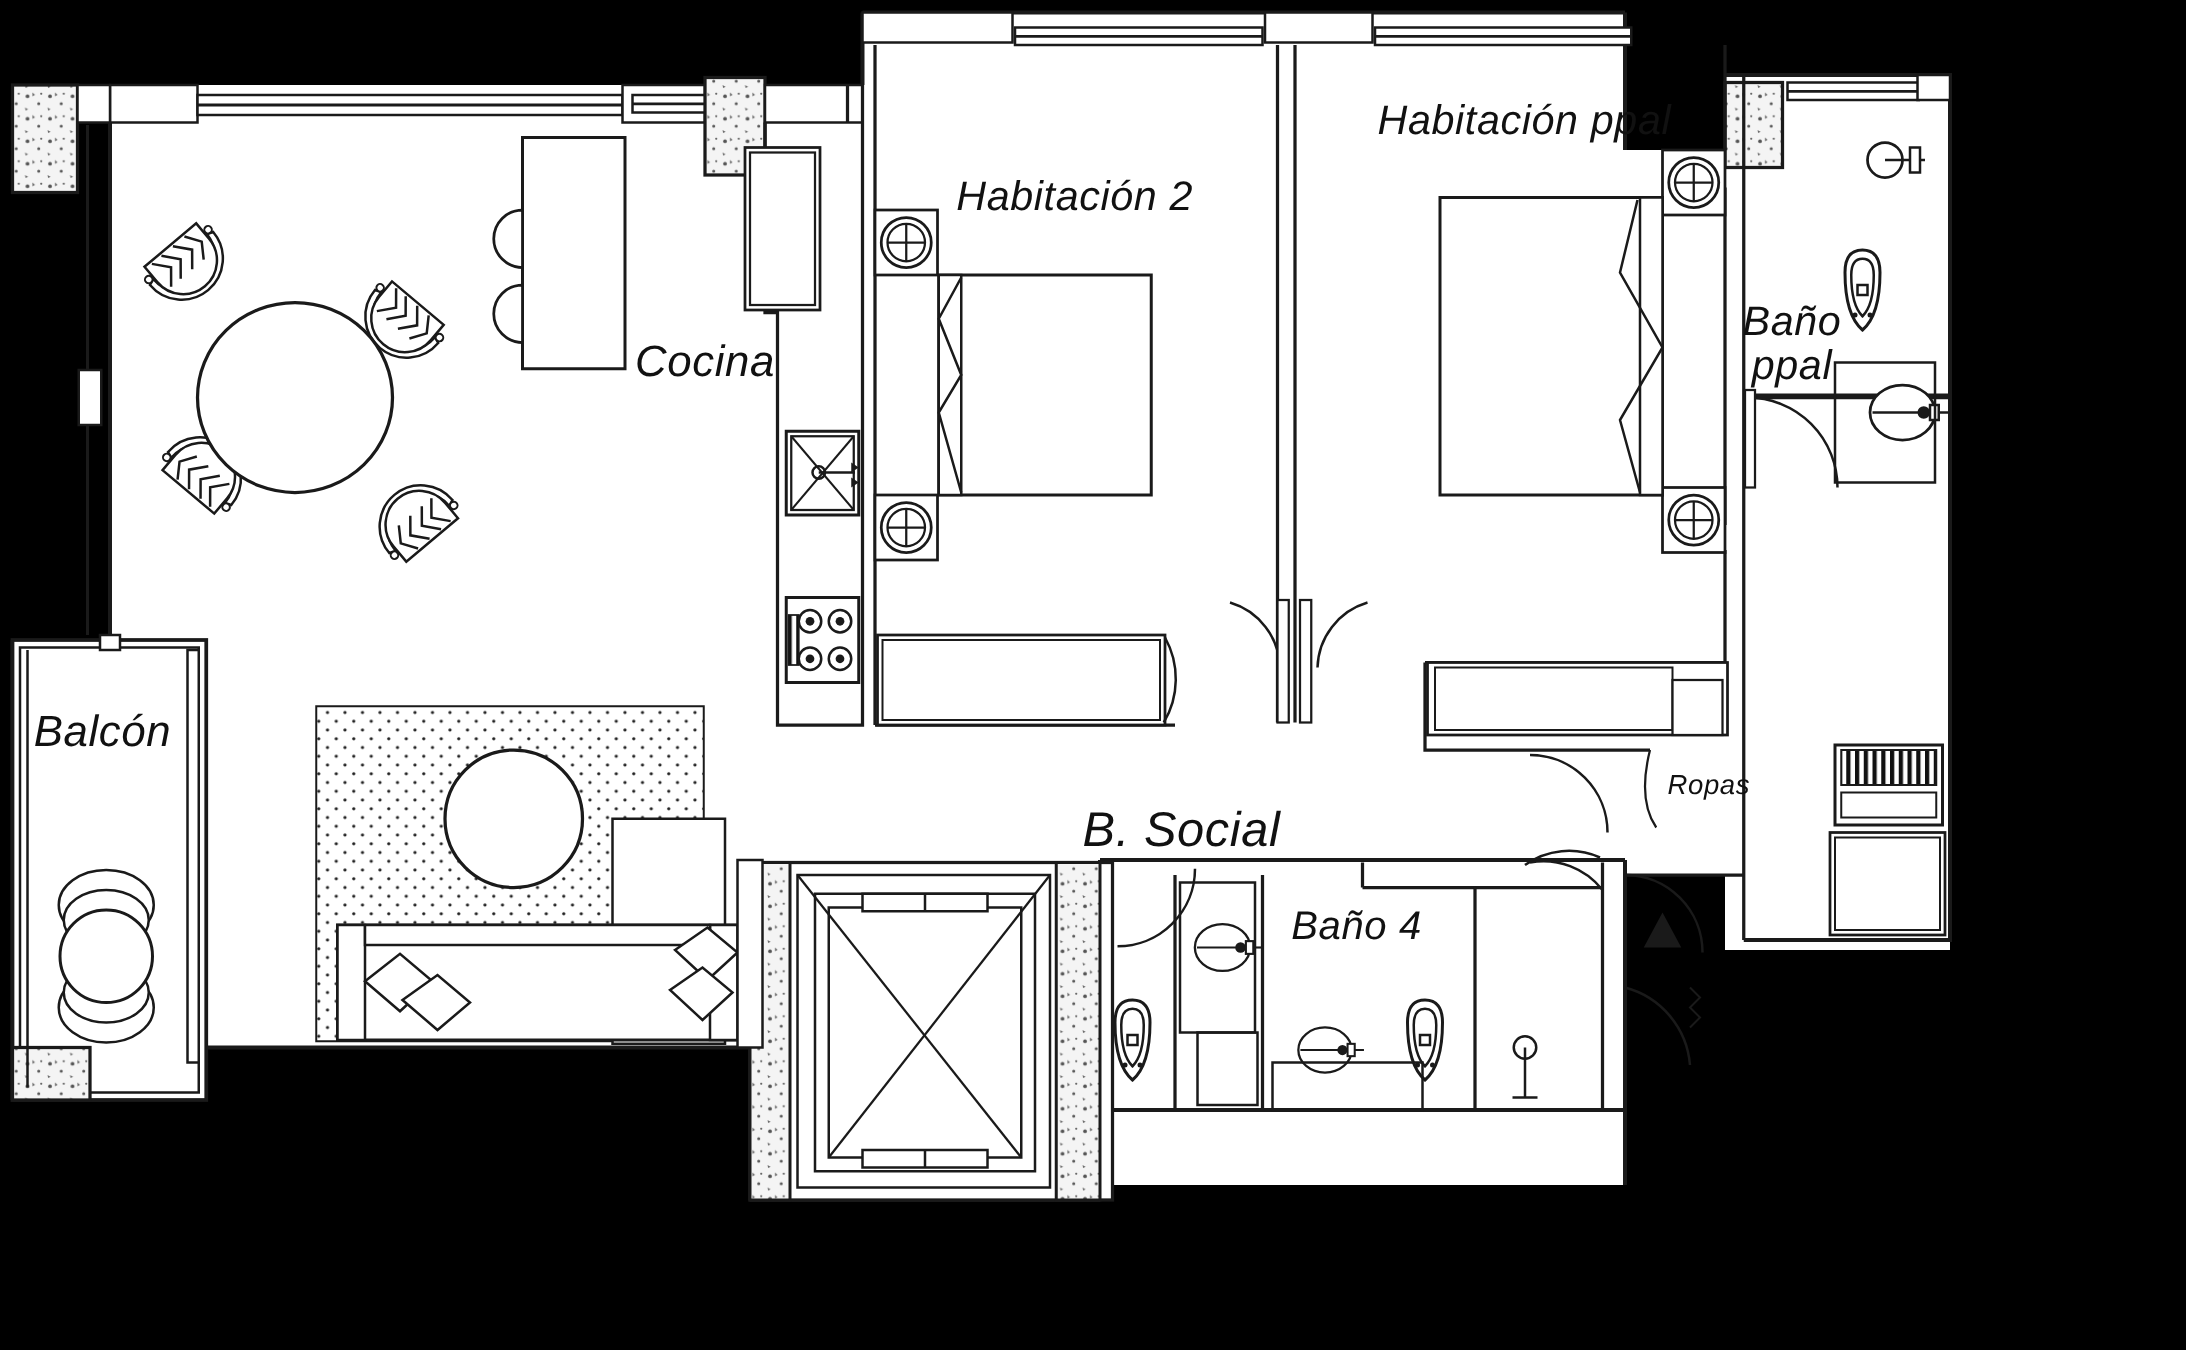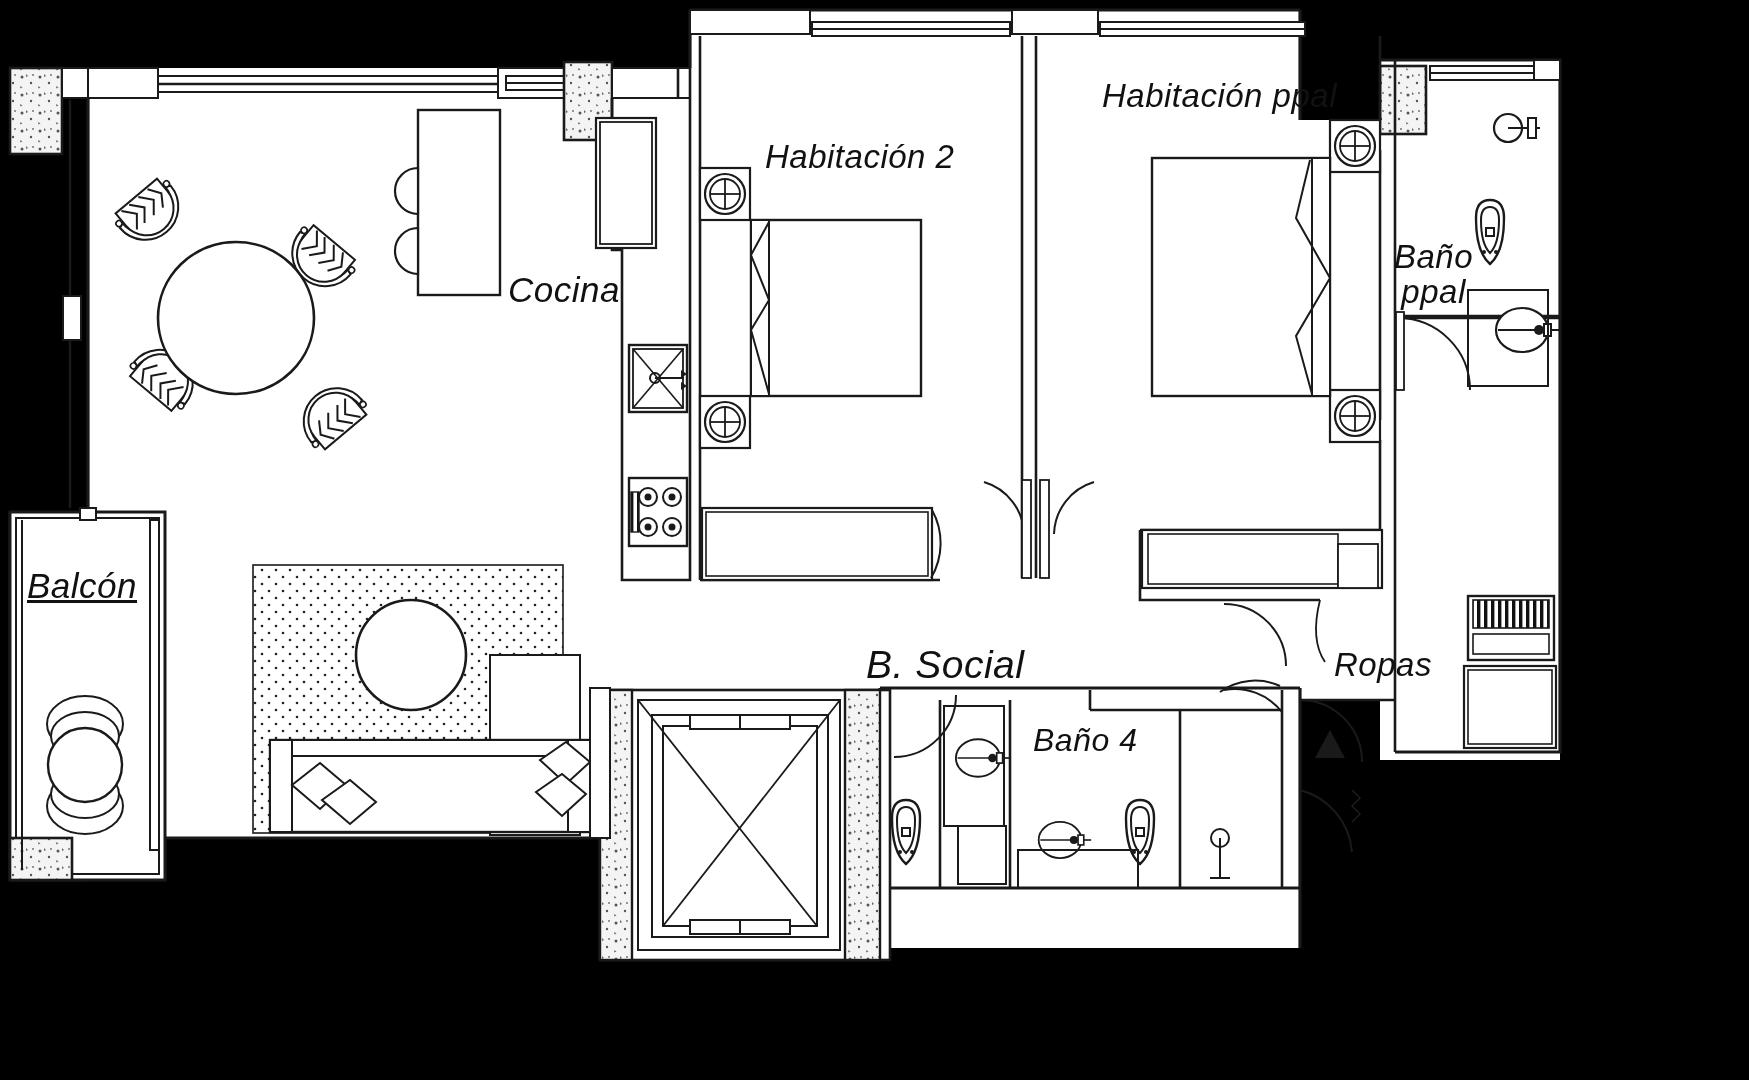--- a/index.html
+++ b/index.html
@@ -17,21 +17,21 @@
     line-height:1.05;
   }
   .l-sala{font-size:35px;}
   .l-cocina{font-size:35px;text-align:center;}
   .l-balcon{font-size:35px;}
   .l-hab2{font-size:33px;}
   .l-habppal{font-size:33px;margin-left:40px;}
   .l-banoppal{font-size:33px;text-align:center;}
   .l-bsocial{font-size:39px;}
   .l-bano2{font-size:32px;}
-  .l-ropas{font-size:33px;margin-top:32px;}
+  .l-ropas{font-size:22px;}
 </style>
 </head>
 <body>
 
 <div id="plan">
 
 <svg width="1749" height="1080" viewBox="0 0 1749 1080">
   <defs>
     <pattern id="rugdots" width="14" height="14" patternUnits="userSpaceOnUse">
       <rect width="14" height="14" fill="#ffffff"></rect>
@@ -387,21 +387,21 @@
 
   <g>
     <rect x="590" y="688" width="20" height="150" fill="#ffffff" stroke="#1a1a1a" stroke-width="2"></rect>
   </g>
 
 </svg>
 
 
 <div class="rlabel l-cocina" style="left:508px;top:272px;">Cocina</div>
 
-<div class="rlabel l-balcon" style="left:27px;top:568px;text-decoration:underline;">Balcón</div>
+<div class="rlabel l-balcon" style="left:27px;top:568px;">Balcón</div>
 
 <div class="rlabel l-hab2" style="left:765px;top:92px;margin-top:48px;">Habitación 2</div>
 
 <div class="rlabel l-habppal" style="left:1062px;top:79px;">Habitación ppal</div>
 
 <div class="rlabel l-banoppal" style="left:1394px;top:240px;">
   <div>Baño</div>
   <div>ppal</div>
 </div>
 

